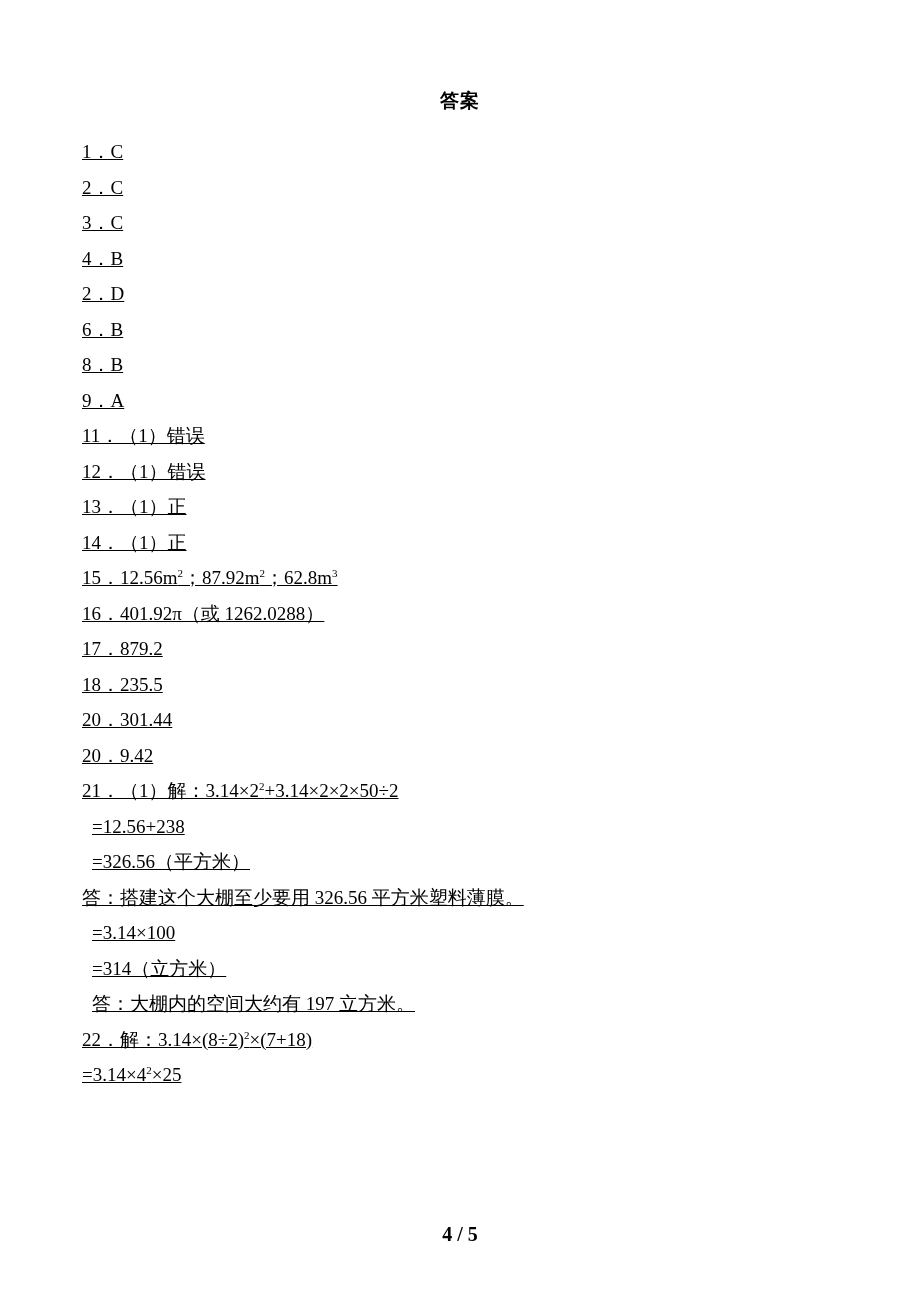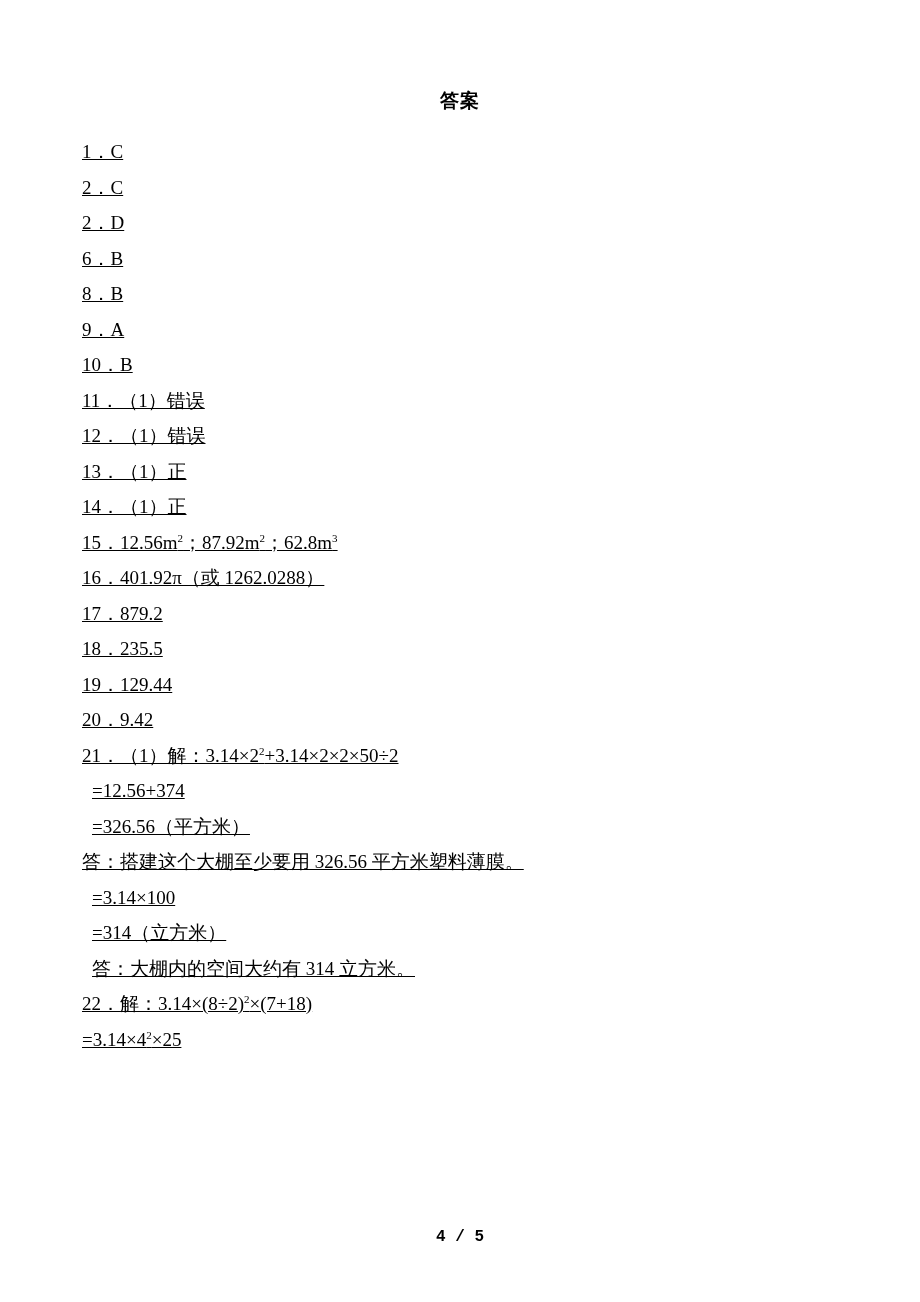--- a/index.html
+++ b/index.html
@@ -39,52 +39,53 @@
     font-size: 11px;
     vertical-align: super;
     line-height: 0;
   }
   .footer {
     position: absolute;
     bottom: 56px;
     left: 0;
     width: 100%;
     text-align: center;
-    font-family: Liberation Mono, monospace;
+    font-family: Liberation Serif, serif;
     font-weight: bold;
-    font-size: 16px;
+    font-size: 20px;
   }
 </style>
 </head>
 <body>
 
 <div class="page">
   <div class="title">答案</div>
   <div id="content">
       <div class="line">1．C</div>
       <div class="line">2．C</div>
+      <div class="line">3．C</div>
+      <div class="line">4．B</div>
       <div class="line">2．D</div>
       <div class="line">6．B</div>
       <div class="line">8．B</div>
       <div class="line">9．A</div>
-      <div class="line">10．B</div>
       <div class="line">11．（1）错误</div>
       <div class="line">12．（1）错误</div>
       <div class="line">13．（1）正</div>
       <div class="line">14．（1）正</div>
       <div class="line">15．12.56m<sup>2</sup>；87.92m<sup>2</sup>；62.8m<sup>3</sup></div>
       <div class="line">16．401.92π（或 1262.0288）</div>
       <div class="line">17．879.2</div>
       <div class="line">18．235.5</div>
-      <div class="line">19．129.44</div>
+      <div class="line">20．301.44</div>
       <div class="line">20．9.42</div>
       <div class="line">21．（1）解：3.14×2<sup>2</sup>+3.14×2×2×50÷2</div>
-      <div class="line indent1">=12.56+374</div>
+      <div class="line indent1">=12.56+238</div>
       <div class="line indent1">=326.56（平方米）</div>
       <div class="line">答：搭建这个大棚至少要用 326.56 平方米塑料薄膜。</div>
       <div class="line indent1">=3.14×100</div>
       <div class="line indent1">=314（立方米）</div>
-      <div class="line indent1">答：大棚内的空间大约有 314 立方米。</div>
+      <div class="line indent1">答：大棚内的空间大约有 197 立方米。</div>
       <div class="line">22．解：3.14×(8÷2)<sup>2</sup>×(7+18)</div>
       <div class="line">=3.14×4<sup>2</sup>×25</div>
     </div>
   <div class="footer">4 / 5</div>
 </div>
 
 </body></html>

